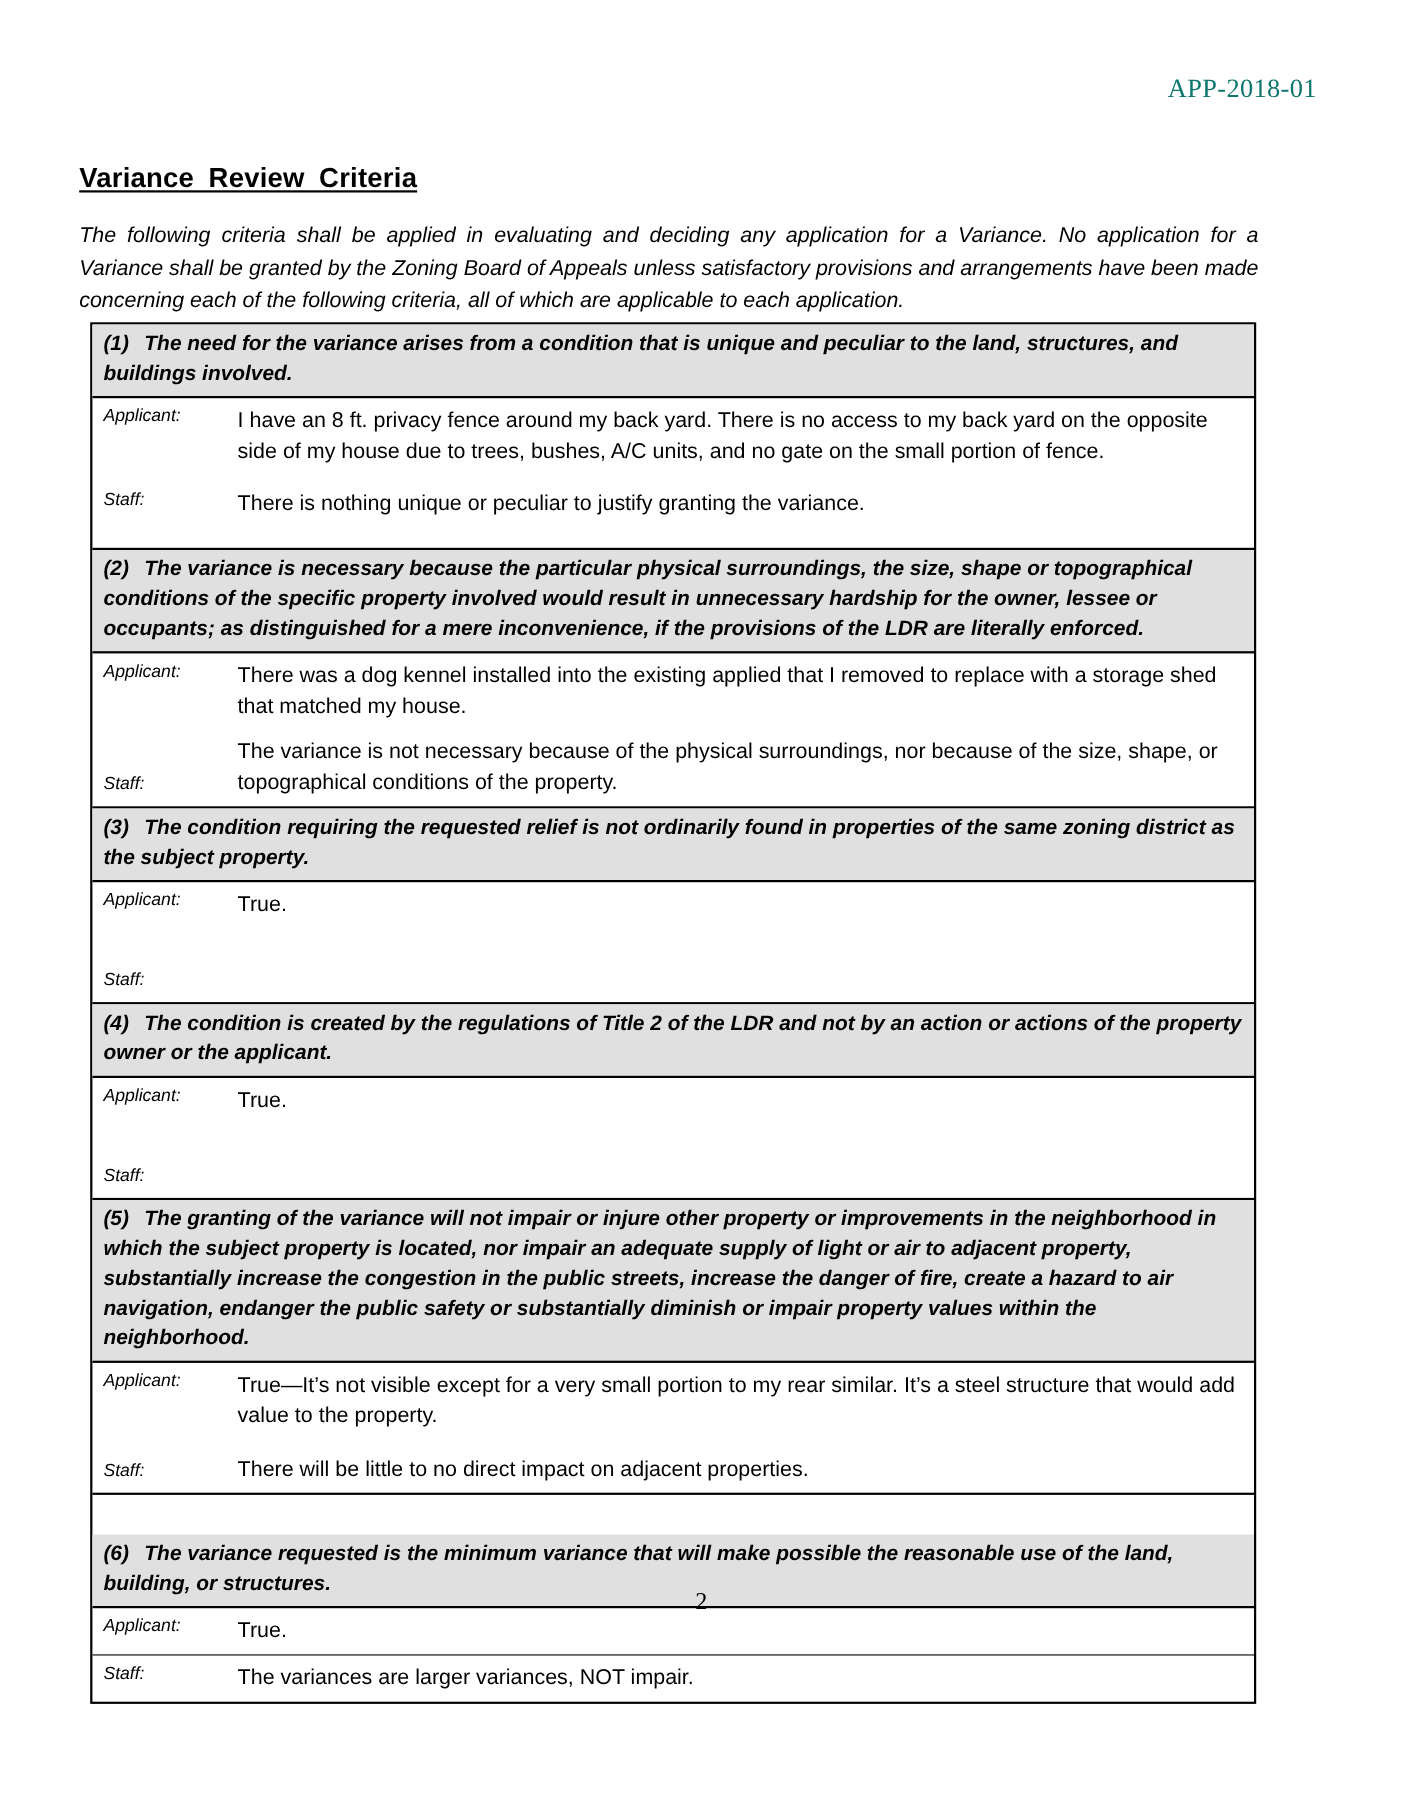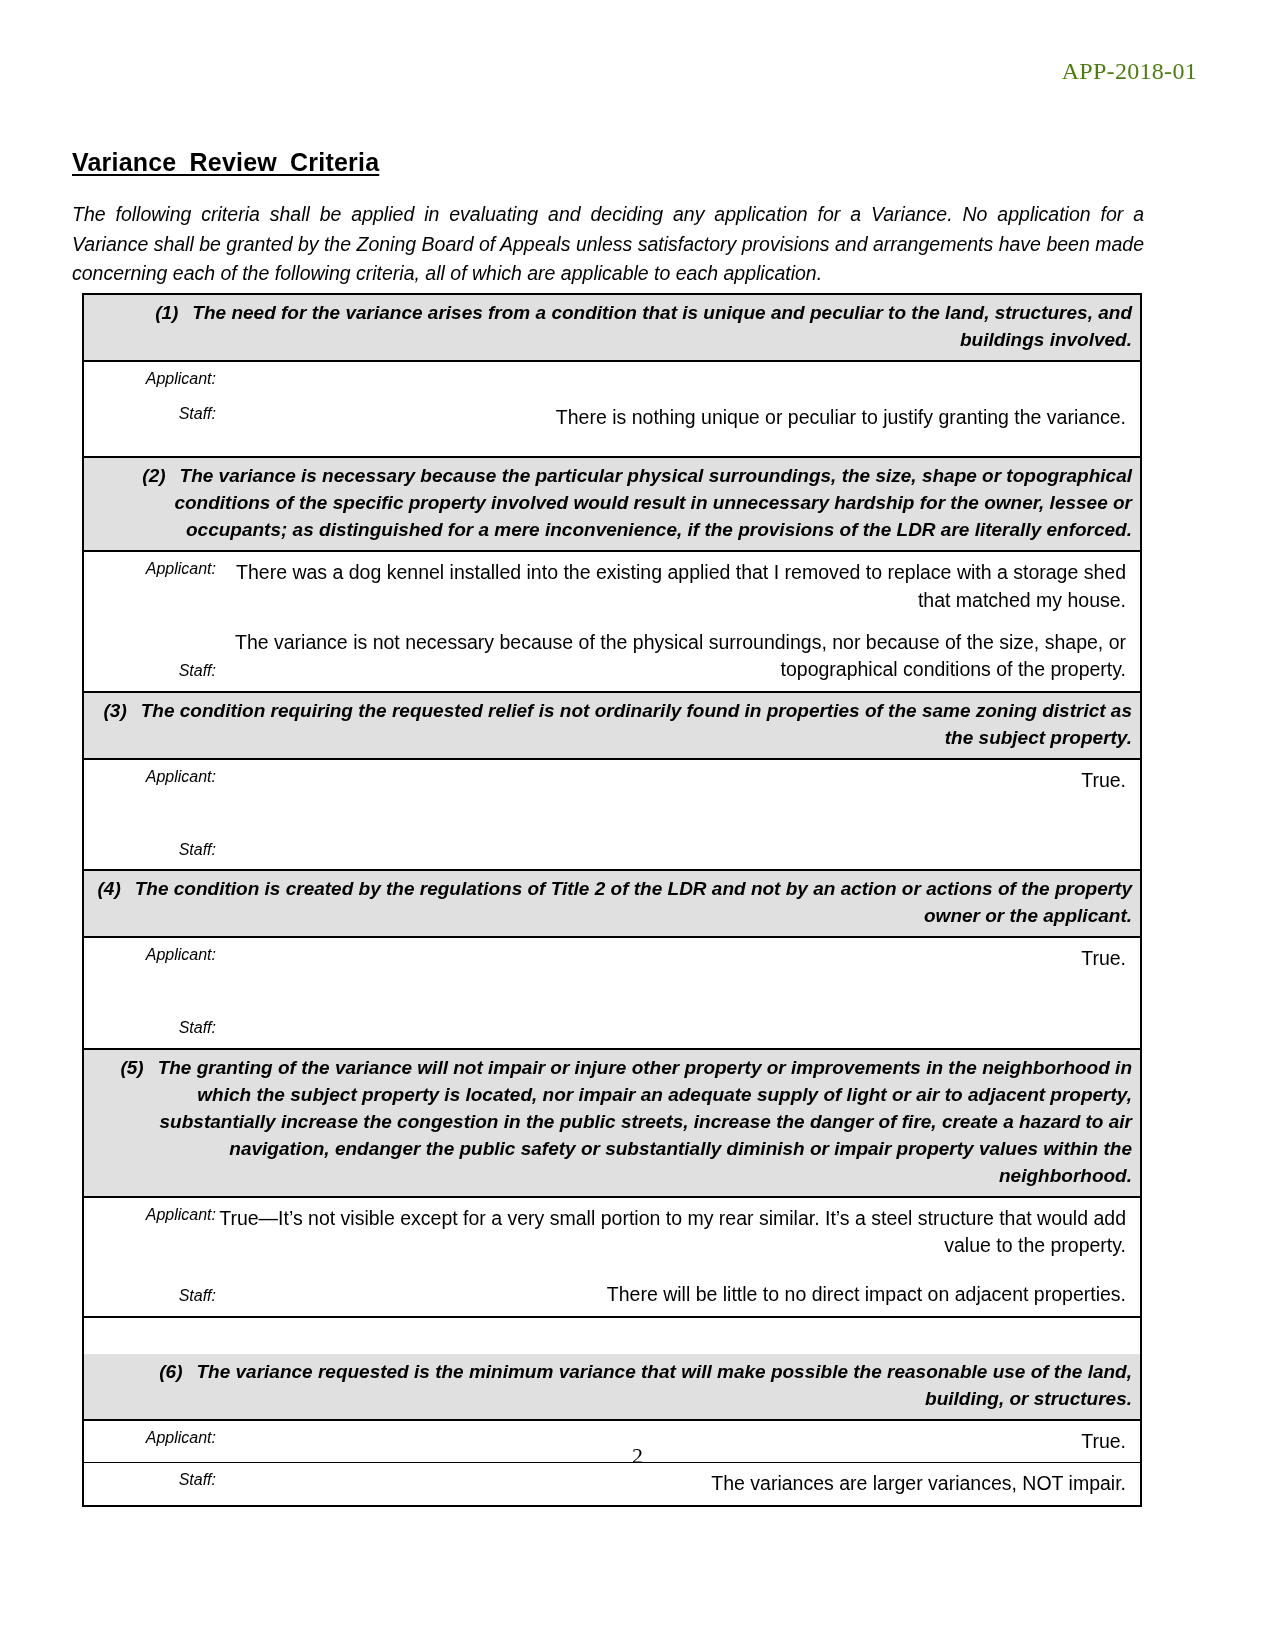--- a/index.html
+++ b/index.html
@@ -14,26 +14,26 @@
     background: #ffffff;
     box-sizing: border-box;
     font-family: "Liberation Sans", sans-serif;
     color: #000000;
     overflow: hidden;
   }
 
   
   .doc-header {
     position: absolute;
-    top: 58px;
+    top: 68px;
     right: 78px;
     font-family: "Liberation Serif", serif;
     font-size: 24px;
     letter-spacing: 0.3px;
-    color: #4d7c0f;
+    color: #0f766e;
     text-align: right;
   }
 
   
   .doc-title {
     position: absolute;
     top: 148px;
     left: 72px;
     font-size: 25px;
     font-weight: bold;
@@ -61,21 +61,20 @@
     position: absolute;
     top: 293px;
     left: 82px;
     width: 1060px;
     border: 2px solid #000;
     box-sizing: border-box;
     background: #ffffff;
   }
   .criterion {
     border-bottom: 2px solid #000;
-    text-align: right;
   }
   .criterion:last-child {
     border-bottom: none;
     margin-top: 36px;
   }
   .criterion-head {
     background: #e0e0e0;
     border-bottom: 2px solid #000;
     padding: 5px 8px 6px 10px;
     font-size: 19px;
@@ -148,20 +147,21 @@
   <div class="intro">The following criteria shall be applied in evaluating and deciding any application for a Variance.  No application for a Variance shall be granted by the Zoning Board of Appeals unless satisfactory provisions and arrangements have been made concerning each of the following criteria, all of which are applicable to each application.</div>
 
   <div class="criteria-table">
 
     <div class="criterion">
       <div class="criterion-head">
         <span class="num">(1)</span><span>The need for the variance arises from a condition that is unique and peculiar to the land, structures, and buildings involved.</span>
       </div>
       <div class="qa-row tall2 no-rule">
         <div class="qa-label">Applicant:</div>
+        <div class="qa-text">I have an 8 ft. privacy fence around my back yard. There is no access to my back yard on the opposite side of my house due to trees, bushes, A/C units, and no gate on the small portion of fence.</div>
       </div>
       <div class="qa-row no-rule">
         <div class="qa-label">Staff:</div>
         <div class="qa-text">There is nothing unique or peculiar to justify granting the variance.</div>
       </div>
       <div class="spacer-sm"></div>
     </div>
 
     <div class="criterion">
       <div class="criterion-head">

